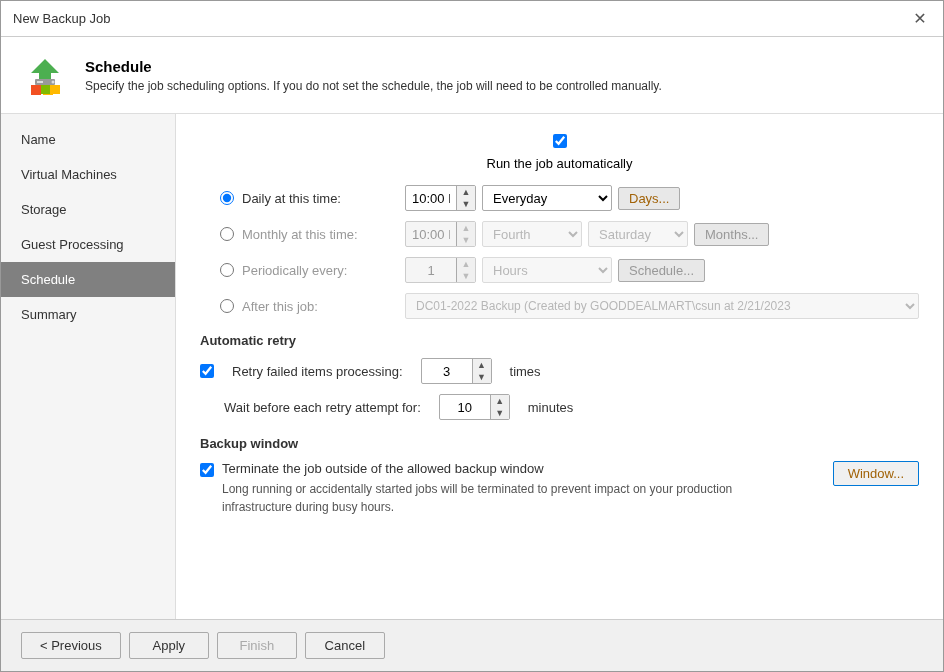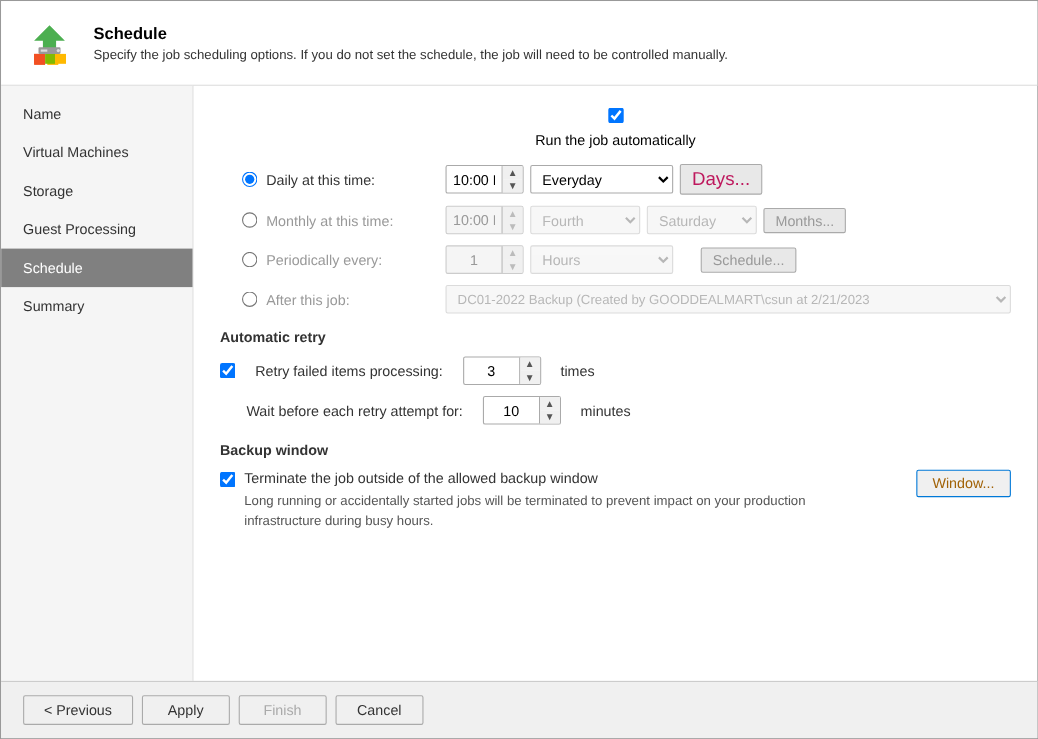--- a/index.html
+++ b/index.html
@@ -177,44 +177,43 @@
       color: #555;
       line-height: 1;
     }
     .spinner-btn.disabled { color: #bbb; cursor: default; }
     .btn-days {
       min-width: 60px;
       padding: 3px 10px;
       background: #e8e8e8;
       border: 1px solid #aaa;
       border-radius: 2px;
-      font-size: 17px;
-      cursor: pointer;
-      color: #be185d;
+      font-size: 13px;
+      cursor: pointer;
+      color: #a16207;
     }
     .btn-months {
       min-width: 60px;
       padding: 3px 10px;
       background: #e8e8e8;
       border: 1px solid #aaa;
       border-radius: 2px;
       font-size: 13px;
       cursor: pointer;
       color: #999;
     }
     .btn-schedule {
       min-width: 70px;
       padding: 3px 10px;
       background: #e8e8e8;
       border: 1px solid #aaa;
       border-radius: 2px;
       font-size: 13px;
       cursor: pointer;
       color: #999;
-      margin-left: 19px;
     }
     .section-divider {
       font-size: 13px;
       font-weight: bold;
       color: #333;
       margin: 14px 0 10px 0;
     }
     .label-row {
       display: flex;
       align-items: center;
@@ -285,20 +284,24 @@
       padding: 3px 6px;
       height: 26px;
       border-radius: 2px;
     }
   </style>
 </head>
 <body>
 
 <div class="dialog">
 
+  <div class="title-bar">
+    <span class="title-bar-text">New Backup Job</span>
+    <button class="close-btn">✕</button>
+  </div>
 
   <div class="header-area">
     <div class="header-icon">
       
       <svg width="48" height="48" viewBox="0 0 48 48">
 
         <polygon points="24,8 38,22 30,22 30,32 18,32 18,22 10,22" fill="#4caf50"></polygon>
 
         <rect x="10" y="34" width="10" height="10" fill="#f25022"></rect>
         <rect x="22" y="34" width="10" height="10" fill="#ffb900"></rect>

